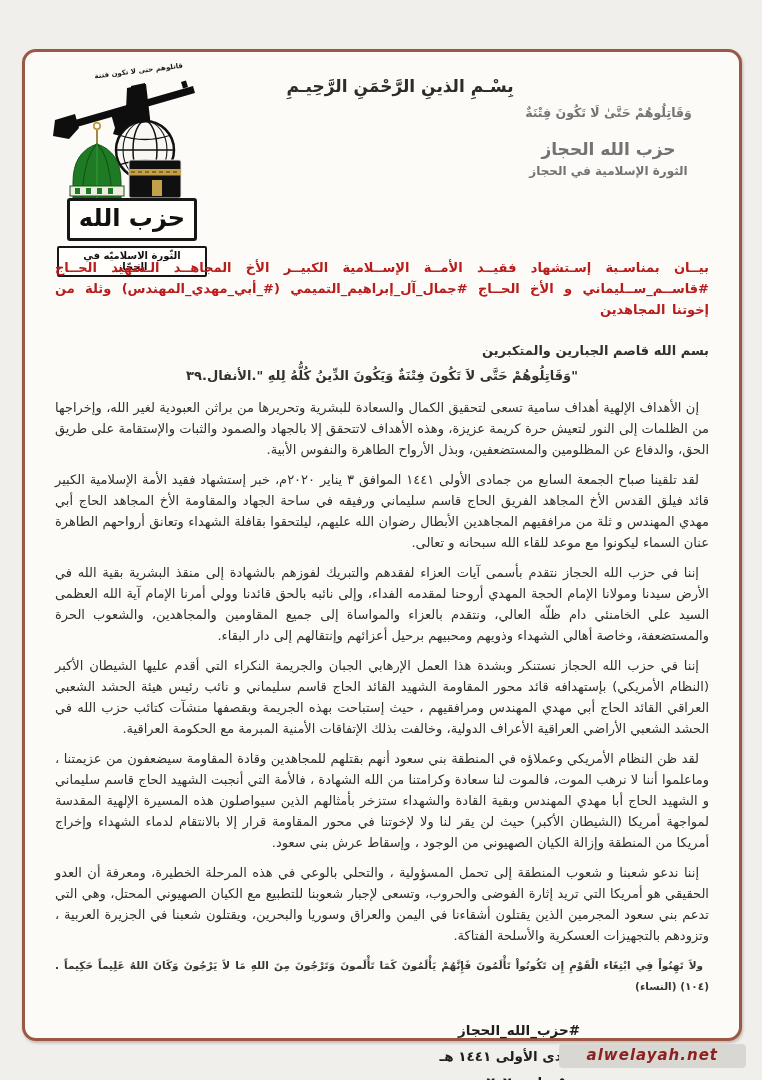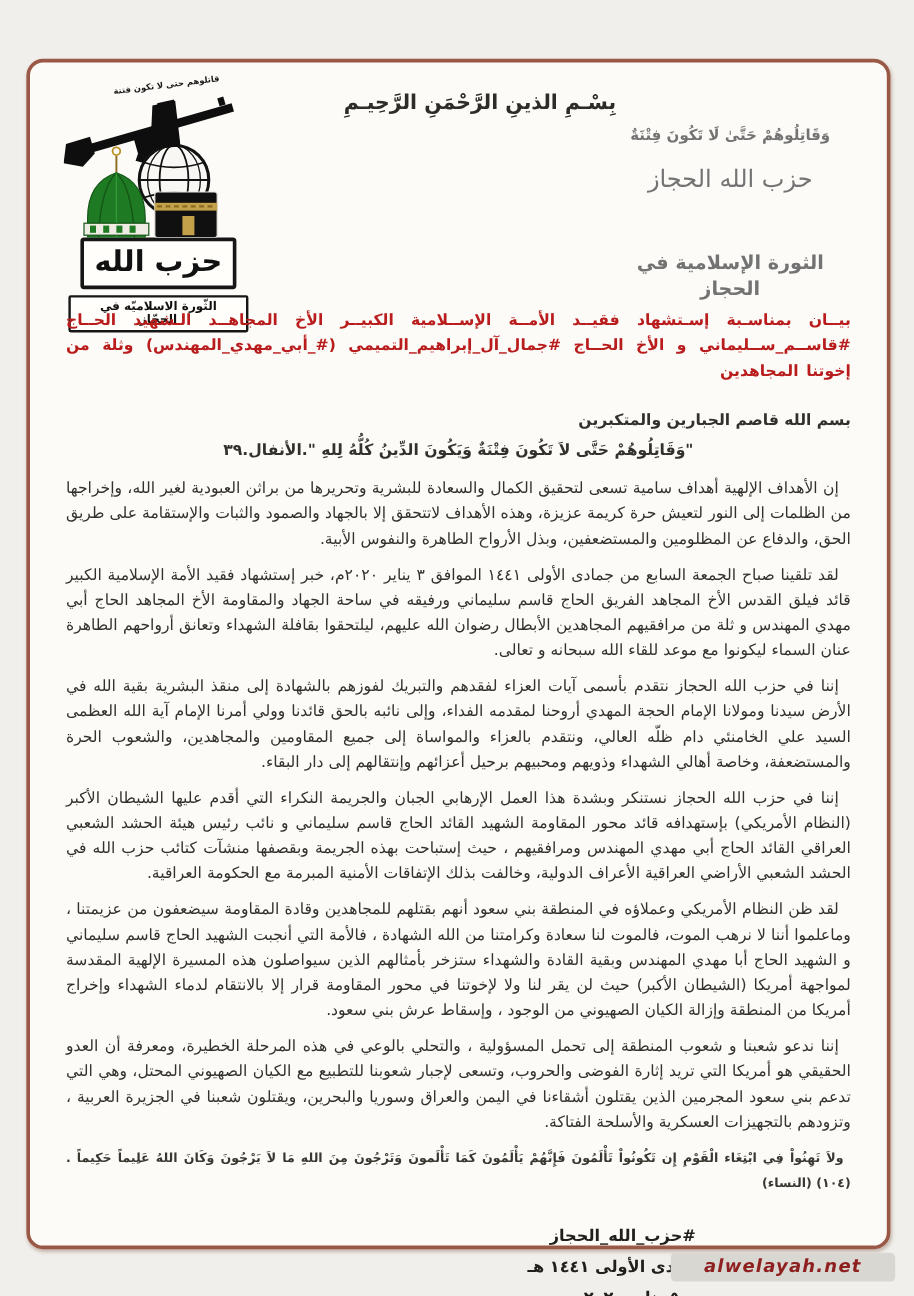--- a/index.html
+++ b/index.html
@@ -35,22 +35,22 @@
   .basmala{
     position:absolute;left:260px;top:24px;width:230px;
     text-align:center;font-size:17px;font-weight:bold;color:#2e2b28;
     direction:rtl;
   }
   .header-right{
     position:absolute;right:38px;top:50px;width:185px;
     direction:rtl;text-align:center;color:#737373;
   }
   .hdr-verse{font-size:12.5px;font-weight:bold;line-height:22px;margin-bottom:14px;}
-  .hdr-org{font-size:20px;font-weight:normal;line-height:22px;}
-  .hdr-sub{font-size:16px;font-weight:bold;line-height:22px;margin-top:48px;}
+  .hdr-org{font-size:17px;font-weight:bold;line-height:22px;}
+  .hdr-sub{font-size:12px;font-weight:bold;line-height:22px;}
   
   .content{
     position:absolute;left:30px;right:30px;top:205px;
     direction:rtl;color:#34312c;
     font-size:13px;line-height:21px;text-align:justify;
   }
   .stmt-title{
     font-weight:bold;color:#b91c1c;margin:0 0 20px;
     word-spacing:2px;text-align:justify;
   }

